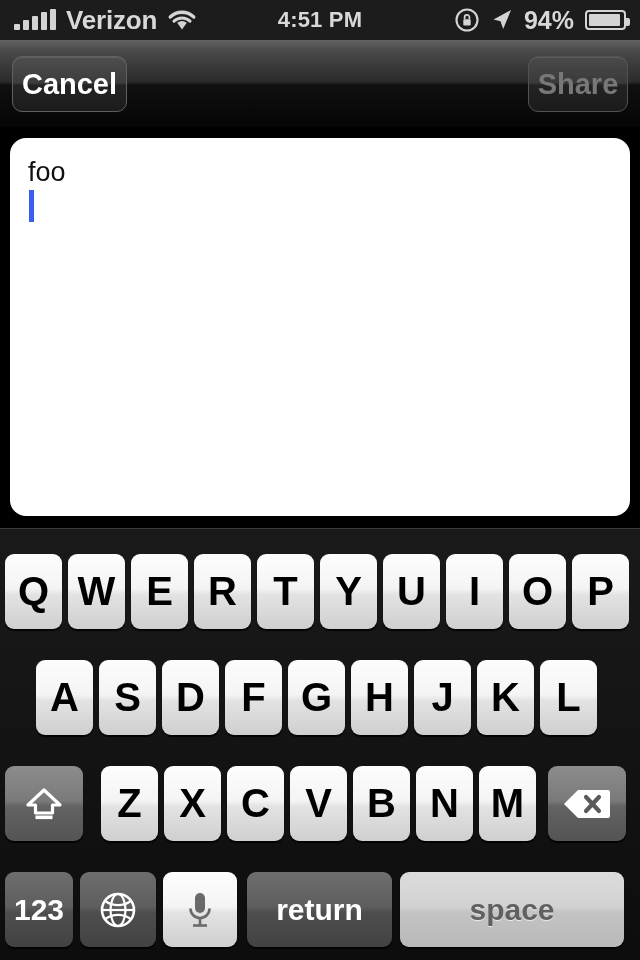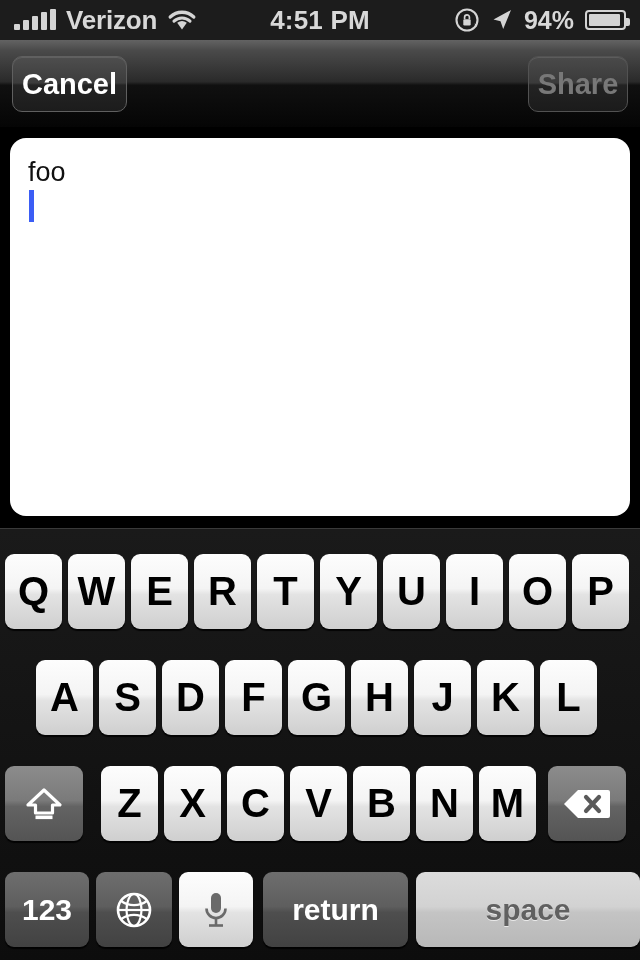--- a/index.html
+++ b/index.html
@@ -13,21 +13,21 @@
 
   
   .status-bar{
     position:absolute; left:0; top:0; width:640px; height:40px;
     background:#1c1c1c;
     display:flex; align-items:center;
     color:#d4d4d4;
   }
   .sb-left{ position:absolute; left:14px; display:flex; align-items:center; gap:10px; }
   .sb-center{ position:absolute; left:0; width:640px; text-align:center;
-              font-size:26px; font-weight:bold; letter-spacing:0.2px; color:#d8d8d8;}
+              font-size:22px; font-weight:bold; letter-spacing:0.2px; color:#d8d8d8;}
   .sb-right{ position:absolute; right:14px; display:flex; align-items:center; gap:11px; }
 
   .signal{ display:flex; align-items:flex-end; gap:3px; height:20px; }
   .signal i{ display:block; width:6px; background:#d4d4d4; border-radius:1px; }
   .signal i:nth-child(1){ height:6px; }
   .signal i:nth-child(2){ height:10px; }
   .signal i:nth-child(3){ height:14px; }
   .signal i:nth-child(4){ height:18px; }
   .signal i:nth-child(5){ height:21px; }
 
@@ -106,21 +106,21 @@
   }
   .key.dark2{
     color:#fff;
     background:linear-gradient(to bottom,#6e6e6e 0%,#5e5e5e 46%,#4e4e4e 54%,#424242 100%);
     box-shadow:0 2px 1px rgba(0,0,0,0.85);
   }
   .key-label{ pointer-events:none; }
 
   #key-shift{ width:78px; margin-left:5px; margin-right:12px; }
   #key-backspace{ width:78px; margin-left:12px; }
-  #key-123{ width:84px; margin-left:5px; font-size:30px; }
+  #key-123{ width:68px; margin-left:5px; font-size:30px; }
   #key-globe{ width:76px; margin-left:7px; }
   #key-dictation{ width:74px; margin-left:7px; }
   #key-space{ width:224px; margin-left:8px; font-size:30px; color:#606060;
               text-shadow:0 1px 0 rgba(255,255,255,0.65); font-weight:bold;
               background:linear-gradient(to bottom,#dcdcdc 0%,#d2d2d2 46%,#c4c4c4 54%,#b8b8b8 100%);}
   #key-return{ width:145px; margin-left:10px; font-size:30px; }
 
   .row1 .key{ margin-left:6px; }
   .row1 .key:first-child{ margin-left:5px; }
   .row2 .key{ margin-left:6px; }

